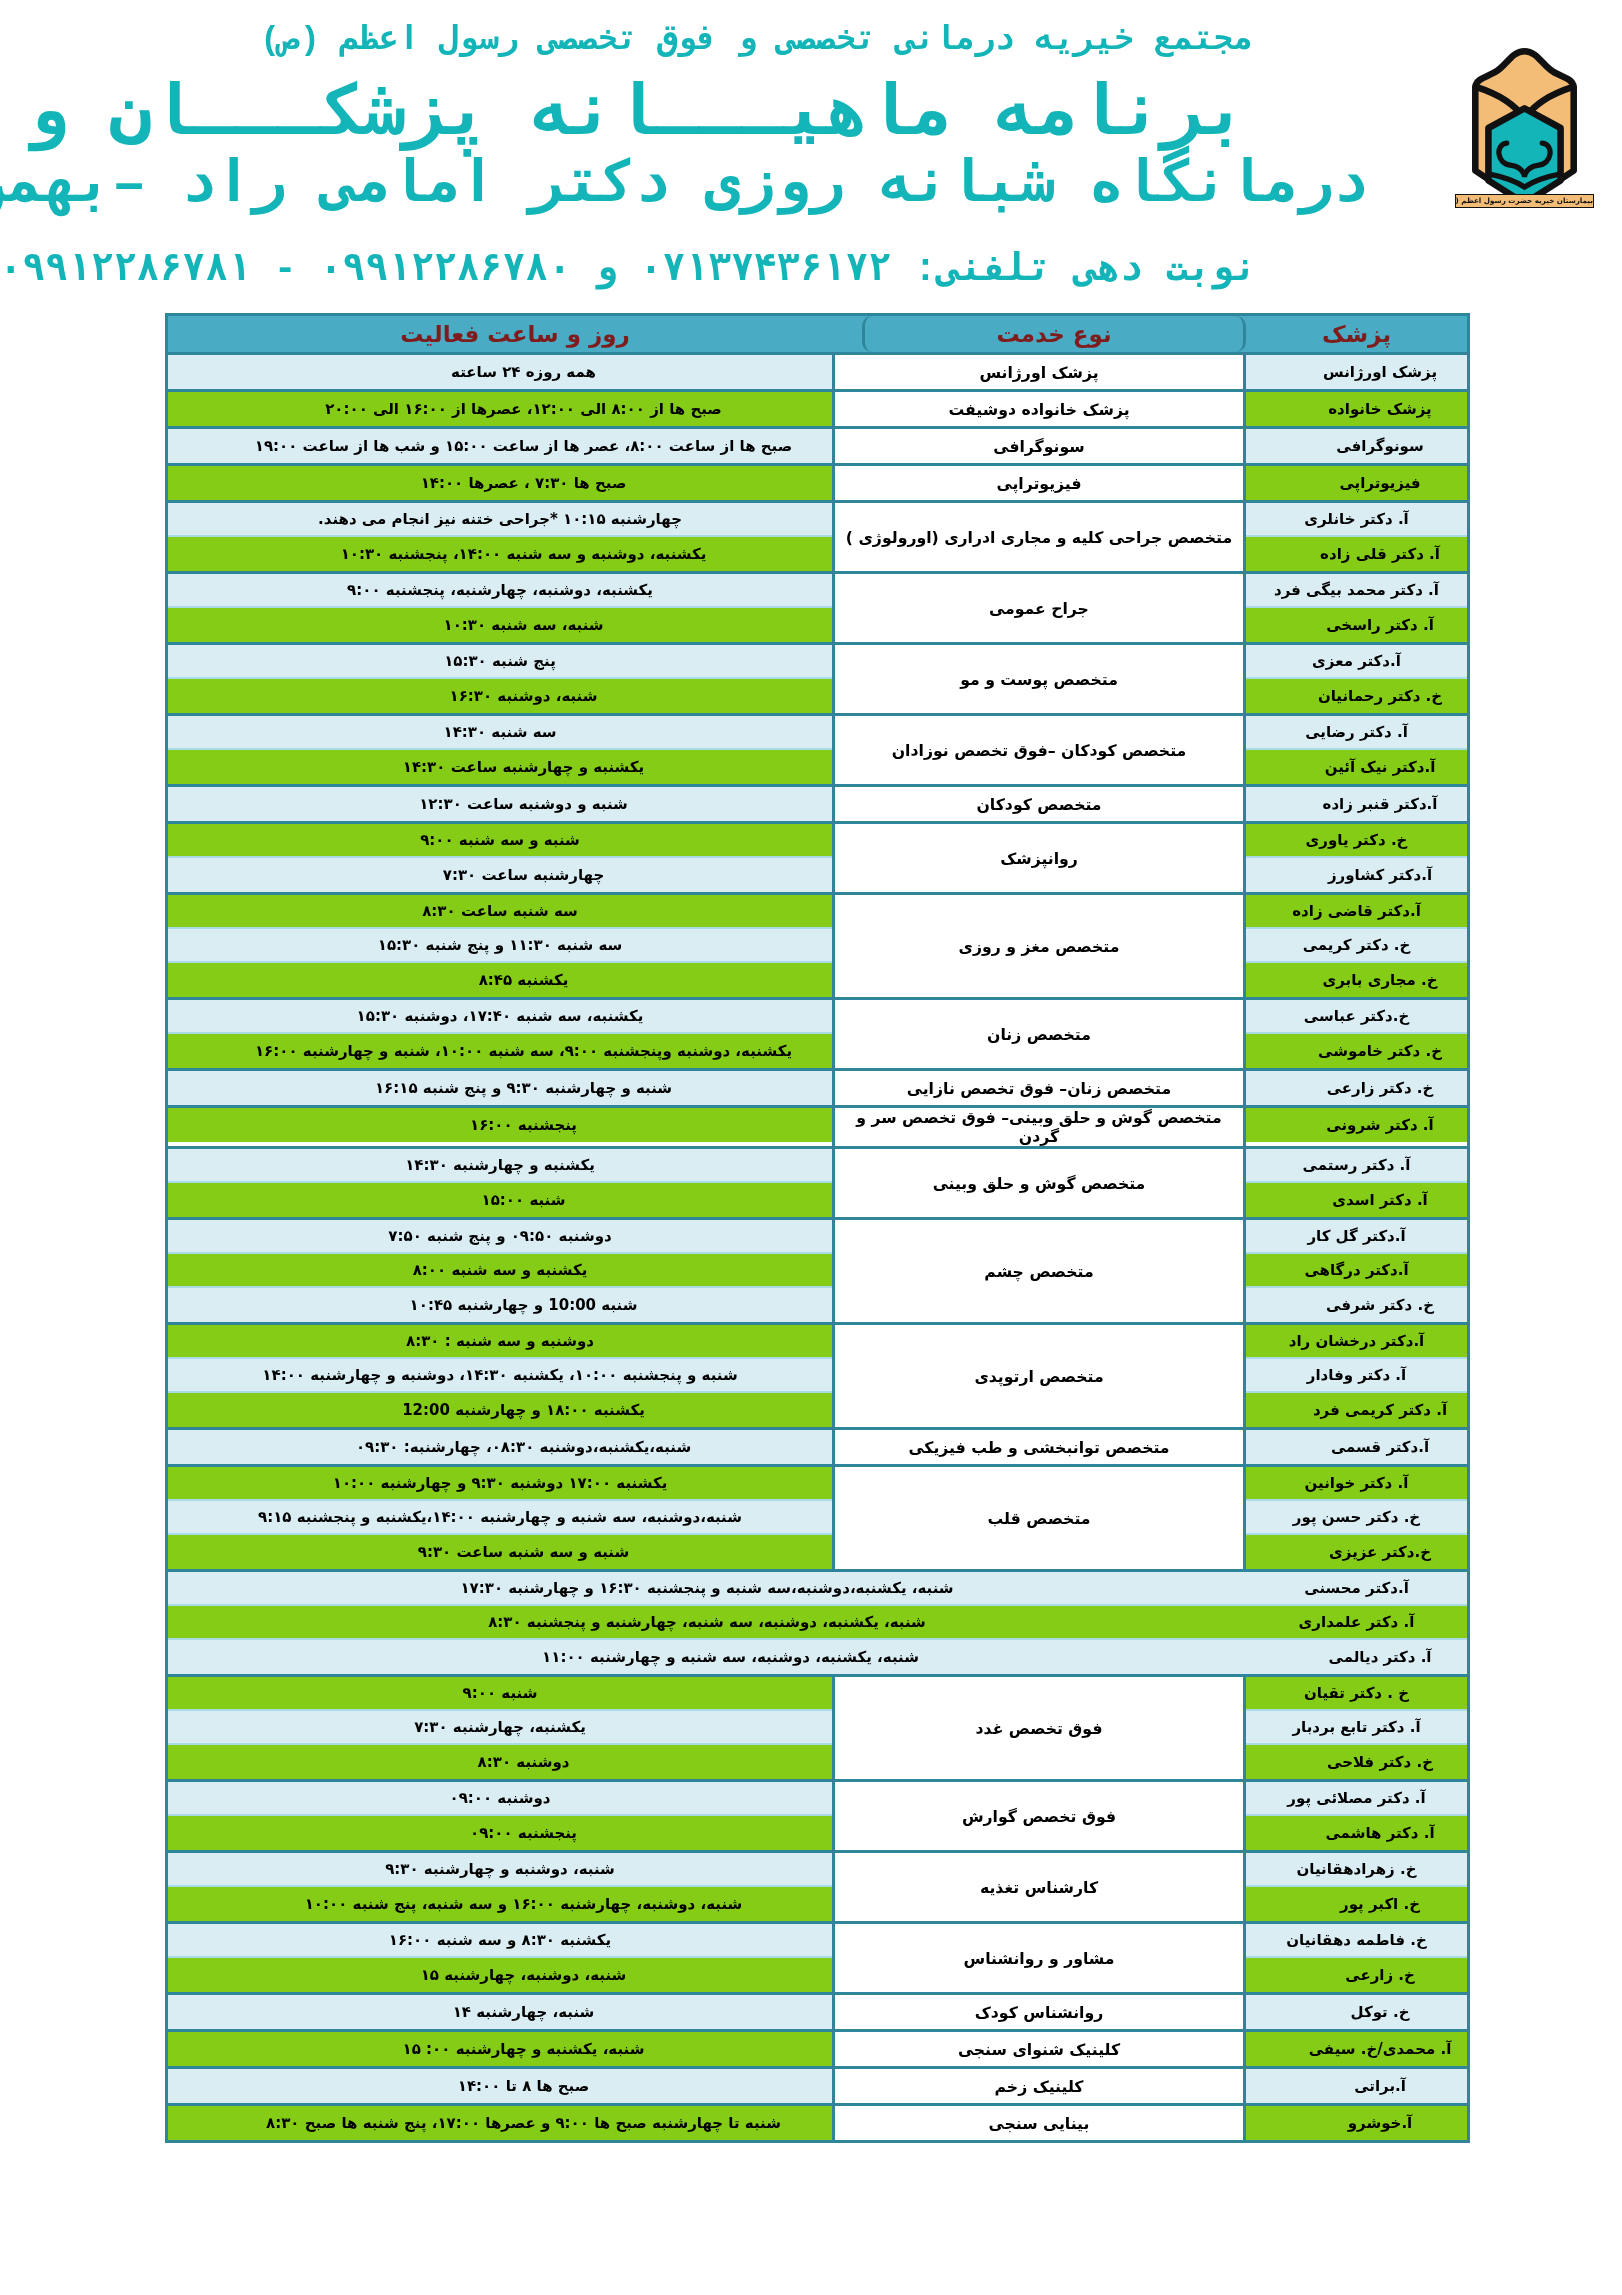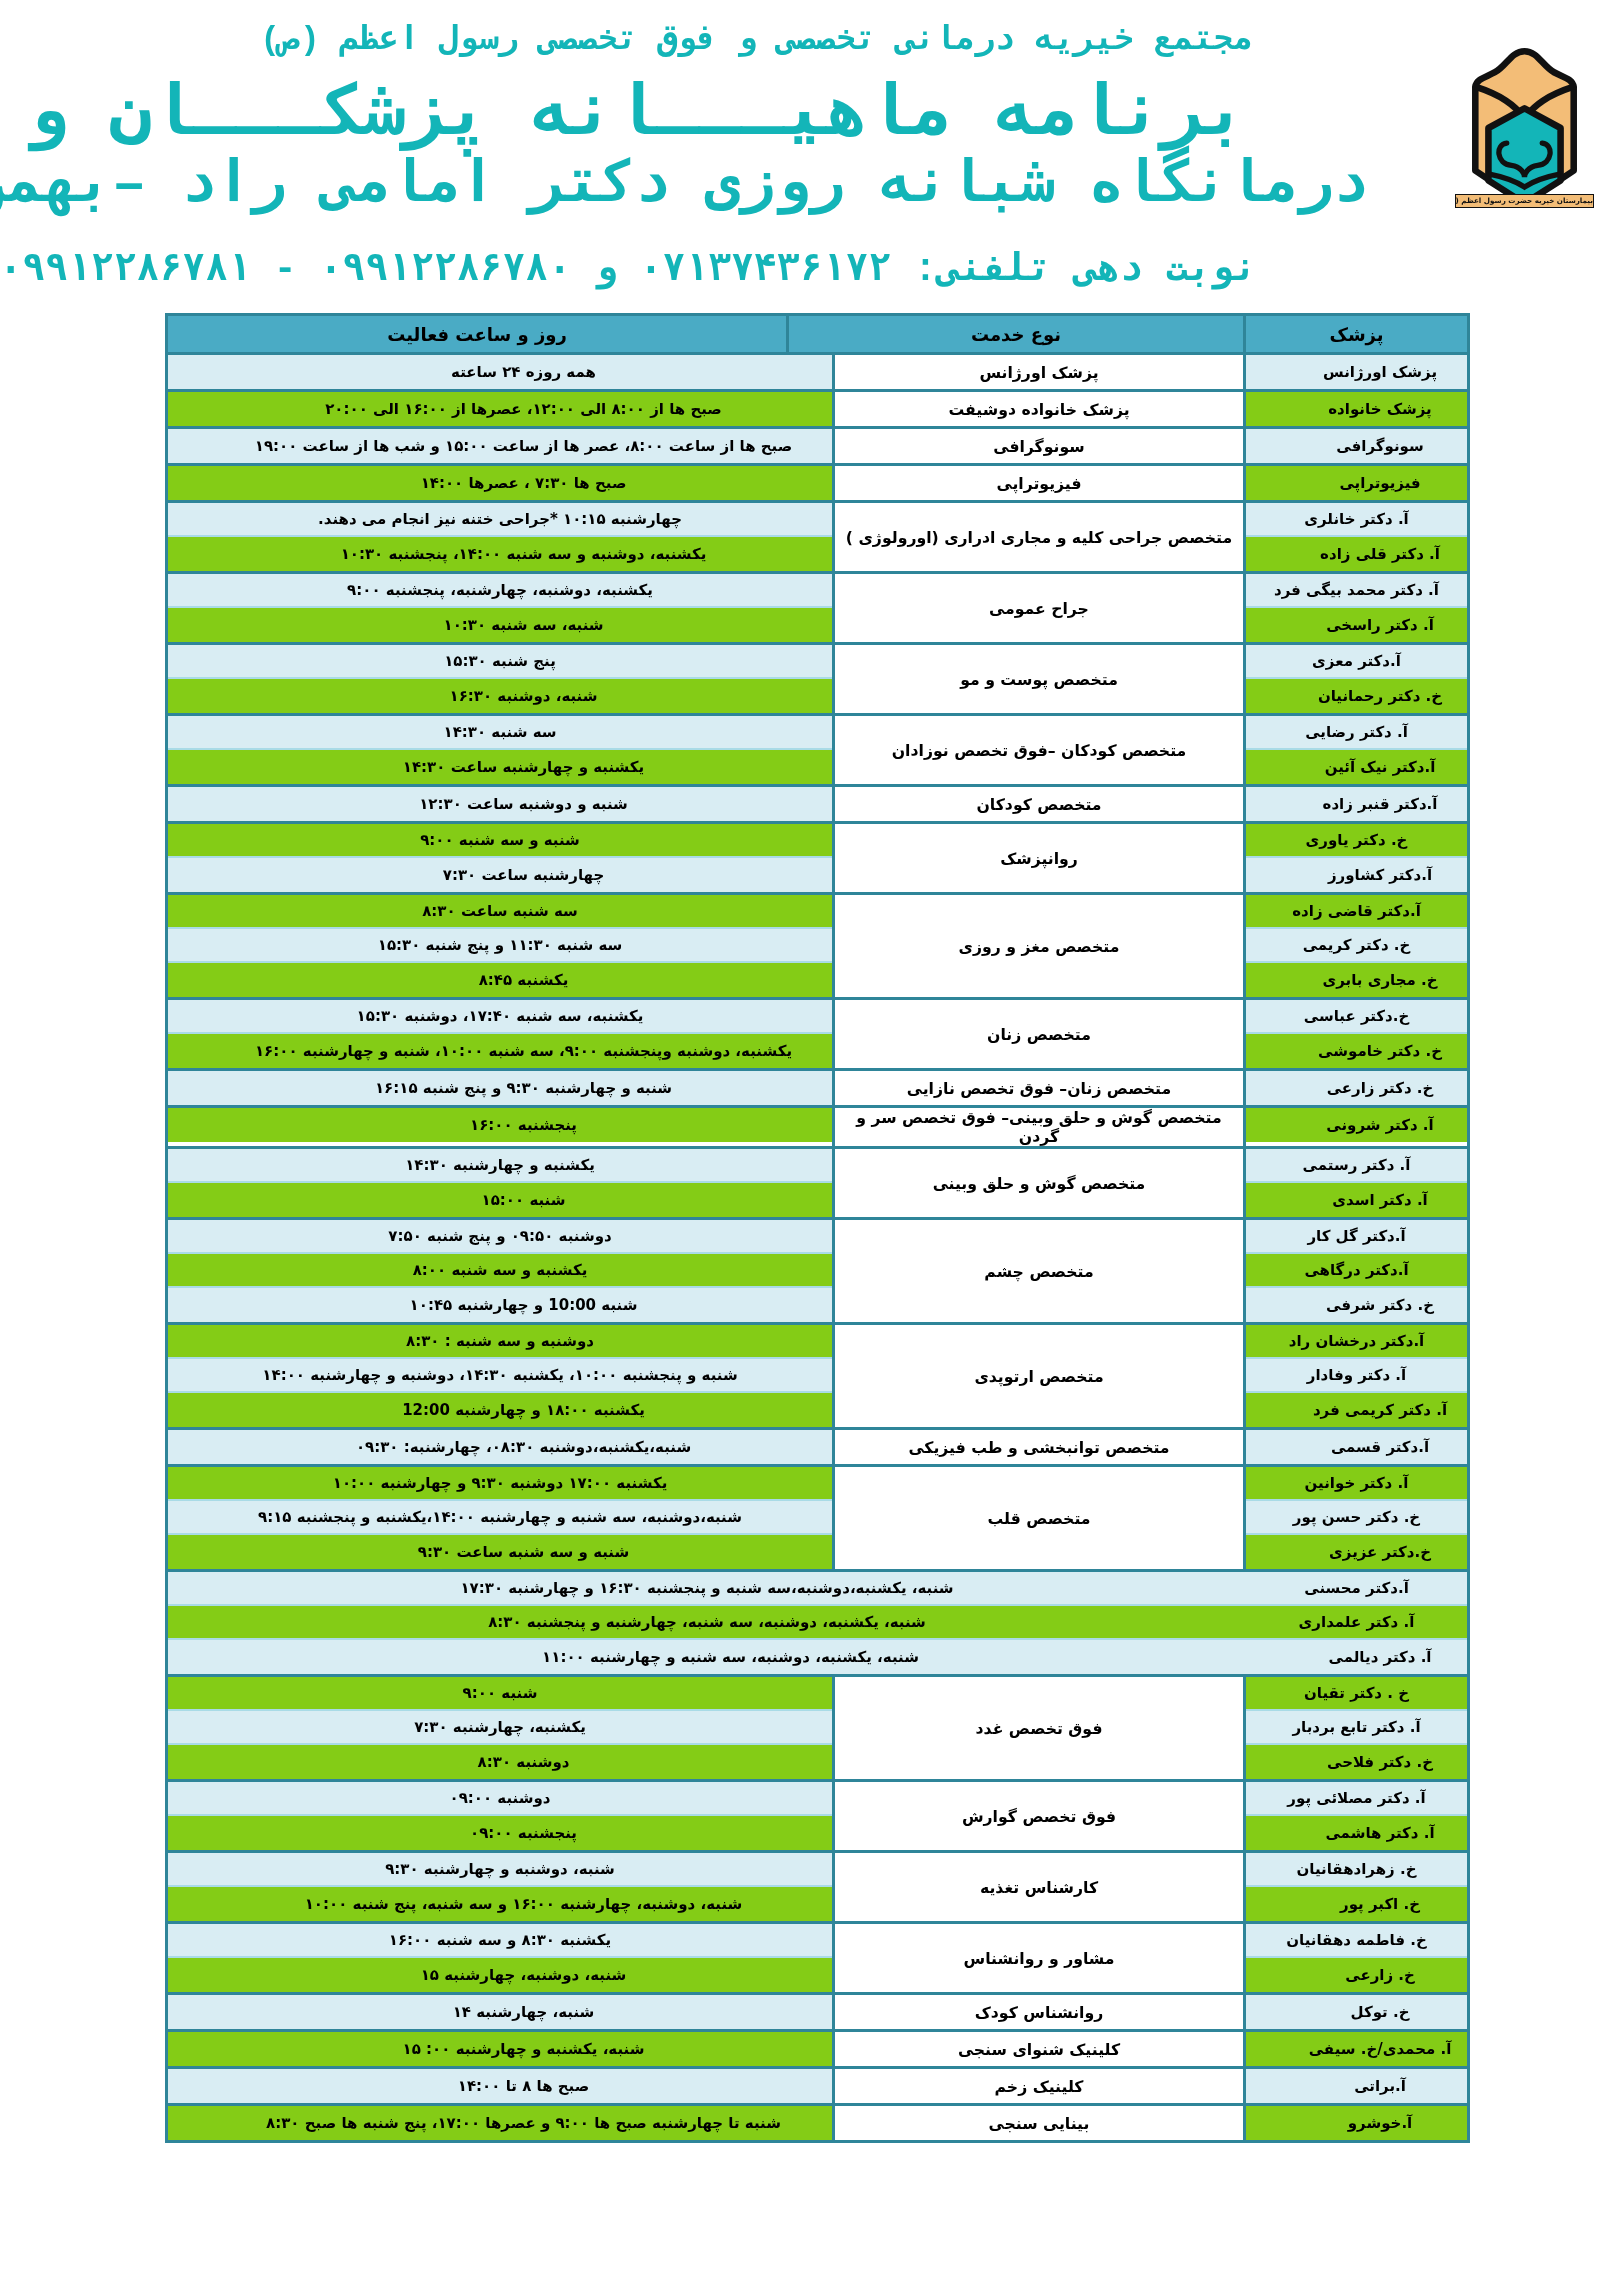--- a/index.html
+++ b/index.html
@@ -13,23 +13,23 @@
   .t3 { right: 255px; top: 147px; font-size: 58px; }
   .t4 { right: 366px; top: 245px; font-size: 38px; margin-left: 39px; }
 
   .logo { position: absolute; left: 1449px; top: 46px; width: 151px; height: 164px; }
   .logo-caption { position: absolute; left: 1455px; top: 194px; width: 139px; height: 14.4px;
     background: #f3bd77; border: 1.3px solid #111; color: #111; font-size: 7.2px; font-weight: bold;
     direction: rtl; text-align: center; line-height: 11.8px; white-space: nowrap; overflow: hidden; }
 
   .tbl { position: absolute; left: 165px; top: 313px; width: 1305px; border: 3.9px solid #2f8599; background: #fff; }
   .thead { display: flex; flex-direction: row-reverse; height: 39px; background: #4aabc5; border-bottom: 3.9px solid #2f8599; }
-  .th { color: #000000; font-weight: bold; font-size: 18px; display: flex; align-items: center; justify-content: center; direction: rtl; }
+  .th { color: #7f1d1d; font-weight: bold; font-size: 23px; display: flex; align-items: center; justify-content: center; direction: rtl; }
   .c-doc { width: 221px; }
-  .c-svc { width: 460px; }
+  .c-svc { width: 384px; border-radius: 10px; }
   .c-sch { flex: 1; }
   .divider-v { border-left: 3.3px solid #2f8599; }
 
   .group { display: flex; flex-direction: row-reverse; border-bottom: 3.3px solid #2f8599; }
   .group:last-child { border-bottom: none; }
   .g-doc { width: 221px; display: flex; flex-direction: column; }
   .g-svc { width: 414px; display: flex; align-items: center; justify-content: center; background: #ffffff;
     border-left: 3.3px solid #2f8599; border-right: 3.3px solid #2f8599; font-weight: bold; font-size: 15.7px; direction: rtl; text-align: center; padding: 0 6.5px; }
   .g-sch { flex: 1; display: flex; flex-direction: column; }
   .cell { height: 34px; display: flex; align-items: center; justify-content: center; font-weight: bold; font-size: 15px; color: #000;

